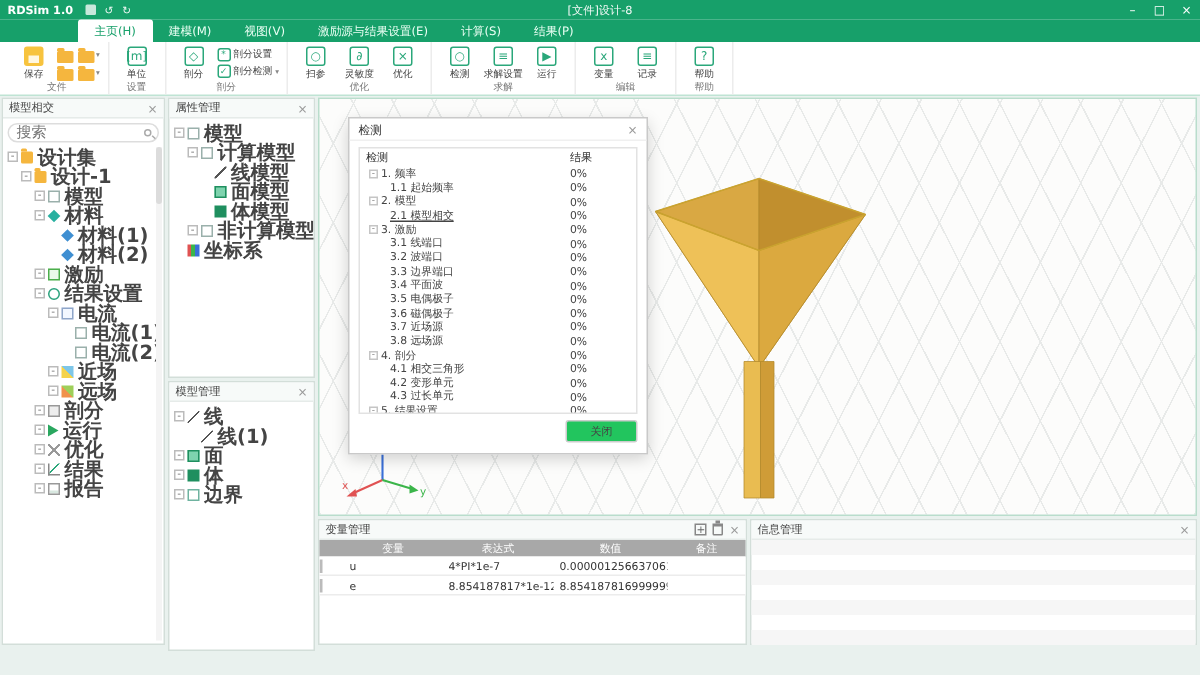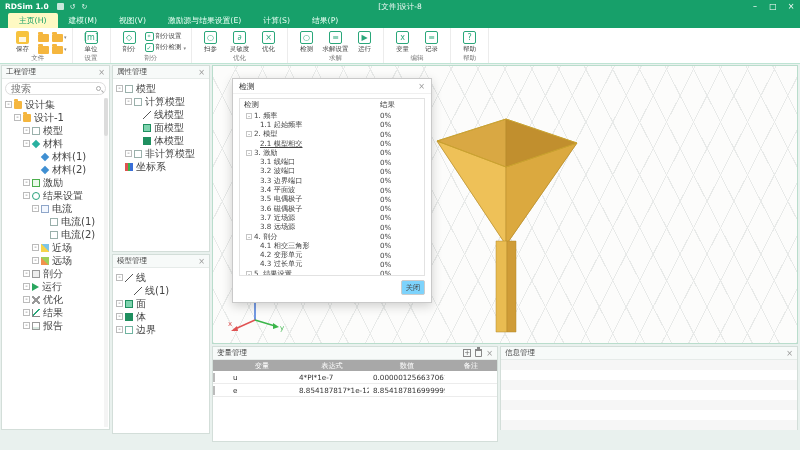--- a/index.html
+++ b/index.html
@@ -11,21 +11,21 @@
   .titlebar .appname{font-weight:bold;font-size:7.5px;margin-left:5px;}
   .tb-ic{margin-left:6px;font-size:7px;opacity:.9;}
   .tb-save{width:7px;height:7px;background:#e8f5ef;border-radius:1px;margin-left:8px;opacity:.85;}
   .doc-title{position:absolute;left:0;right:0;text-align:center;font-size:7.5px;opacity:.95;pointer-events:none;}
   .win-ctrls{margin-left:auto;display:flex;gap:0;z-index:2;}
   .win-ctrls span{width:18px;text-align:center;font-size:8px;cursor:default;}
 
   
   .tabbar{position:absolute;left:0;top:13px;width:800px;height:15px;background:#17a06a;display:flex;align-items:flex-end;padding-left:8px;}
   .tab{height:15px;line-height:15px;padding:0 11px;color:#eafff4;font-size:7.8px;}
-  .tab.active{background:#fef9c3;color:#17a06a;border-radius:2px 2px 0 0;}
+  .tab.active{background:#ffffff;color:#17a06a;border-radius:2px 2px 0 0;margin-left:44px;}
 
   
   .ribbon{position:absolute;left:0;top:28px;width:800px;height:36px;background:#fff;border-bottom:1px solid #bfe4d4;display:flex;align-items:stretch;padding-left:4px;}
   .rgroup{display:flex;flex-direction:column;border-right:1px solid #ececec;padding:2px 5px 0 5px;}
   .rrow{display:flex;flex:1;align-items:flex-start;gap:2px;}
   .rglabel{text-align:center;font-size:6.5px;color:#777;height:9px;line-height:8px;}
   .rbtn{display:flex;flex-direction:column;align-items:center;width:27px;cursor:default;}
   .rbtn .lbl{font-size:6.5px;color:#444;margin-top:1px;white-space:nowrap;}
   .ric{width:13px;height:13px;border:1px solid #2aa77a;border-radius:2px;color:#2aa77a;font-size:8px;display:flex;align-items:center;justify-content:center;margin-top:1px;background:#fff;}
   .ric.small{width:9px;height:9px;font-size:6px;margin:0;}
@@ -47,21 +47,21 @@
   .search{margin:3px;width:calc(100% - 6px);height:13px;border:1px solid #ddd;border-radius:7px;font-size:10px;padding:0 14px 0 5px;color:#444;outline:none;}
   .searchwrap{position:relative;}
   .mag{position:absolute;right:8px;top:6.5px;width:5px;height:5px;border:1px solid #aaa;border-radius:50%;}
   .mag::after{content:"";position:absolute;left:4px;top:4px;width:3px;height:1px;background:#aaa;transform:rotate(45deg);}
 
   
   .tree{overflow:hidden;}
   .trow{display:flex;align-items:center;height:13px;white-space:nowrap;cursor:default;}
   .texp{width:7px;height:7px;border:1px solid #bbb;color:#777;font-size:7px;line-height:5px;text-align:center;margin-right:2px;flex:none;background:#fff;}
   .tspc{width:9px;flex:none;}
-  .tlabel{font-size:10px;color:#444;}
+  .tlabel{font-size:13px;color:#444;font-weight:bold;}
   .ic{width:8px;height:8px;display:inline-block;margin-right:3px;flex:none;}
   .ic-folder{background:#f5b63e;border-radius:1px;position:relative;}
   .ic-folder::before{content:"";position:absolute;top:-2px;left:0;width:4px;height:2px;background:#f5b63e;border-radius:1px 1px 0 0;}
   .ic-page{border:1px solid #9ab0ab;background:#fff;}
   .ic-material{background:#28b0a0;transform:rotate(45deg) scale(.75);}
   .ic-material-item{background:#3f8fd2;transform:rotate(45deg) scale(.75);}
   .ic-excitation{border:1px solid #4cae4c;background:#eafaea;}
   .ic-result-settings{border:1.5px solid #2aa27c;border-radius:50%;background:#fff;}
   .ic-current{border:1px solid #8fa6c9;background:#f2f7ff;}
   .ic-current-item{border:1px solid #9ab0ab;background:#fff;}
@@ -90,21 +90,21 @@
   .dhead{height:15px;display:flex;align-items:center;padding:0 6px;font-size:7.8px;color:#333;border-bottom:1px solid #f0f0f0;}
   .dhead .x{margin-left:auto;color:#999;font-size:8px;}
   .dbody{margin:4px 6px 0 6px;border:1px solid #e2e2e2;height:178px;overflow:hidden;}
   .chrow{display:flex;height:12px;align-items:center;font-size:7.4px;color:#333;padding:0 4px;}
   .chrow .c2{margin-left:auto;width:40px;}
   .crow{display:flex;align-items:center;height:9.3px;font-size:7.2px;color:#444;padding-right:4px;}
   .crow .clabel{display:flex;align-items:center;white-space:nowrap;}
   .crow .cexp{width:6px;height:6px;border:1px solid #c5c5c5;font-size:6px;line-height:4px;text-align:center;color:#888;margin-right:2px;flex:none;}
   .crow .cres{margin-left:auto;width:40px;flex:none;}
   .dfoot{display:flex;justify-content:flex-end;padding:4px 6px;}
-  .btn-close{width:24px;height:15px;border:1px solid #ccc;border-radius:2px;background:#7dd3fc;font-size:7.3px;color:#444;display:flex;align-items:center;justify-content:center;cursor:default;}
+  .btn-close{width:48px;height:15px;border:1px solid #ccc;border-radius:2px;background:#22c55e;font-size:7.3px;color:#444;display:flex;align-items:center;justify-content:center;cursor:default;}
 
   
   .vtable{font-size:7.2px;}
   .vhr{display:flex;background:#a8a8a8;color:#fff;height:11px;align-items:center;}
   .vhr div{text-align:center;}
   .vc0{width:16px;flex:none;}
   .vc1{width:66px;flex:none;}
   .vc2{width:74px;flex:none;}
   .vc3{width:76px;flex:none;}
   .vc4{flex:1;}
@@ -258,21 +258,21 @@
             <span class="ric">?</span>
             <span class="lbl">帮助</span>
           </div>
         </div>
         <div class="rglabel">帮助</div>
       </div>
     </div>
 
   <div class="panel" style="left:1px;top:65px;width:109px;height:365px;">
     <div class="phead">
-      <span>工程管理</span>
+      <span>模型相交</span>
       <span class="x">×</span>
     </div>
     <div class="searchwrap">
       <input class="search" placeholder="搜索" style="">
       <span class="mag"></span>
     </div>
     <div class="tree" id="project-tree" style="padding-left:3px;">
         <div class="trow" style="padding-left: 0px;">
           <span class="texp">-</span>
           <span class="ic ic-folder"></span>
@@ -599,21 +599,21 @@
             </span>
             <span class="cres">0%</span>
           </div>
         </div>
     </div>
     <div class="dfoot">
       <div class="btn-close">关闭</div>
     </div>
   </div>
 
-  <div class="panel" style="left:212px;top:346px;width:286px;height:96px;">
+  <div class="panel" style="left:212px;top:346px;width:286px;height:84px;">
     <div class="phead">
       <span>变量管理</span>
       <div class="vicons">
         <span class="vic-add">+</span>
         <span class="vic-trash"></span>
         <span class="x" style="margin-left:0;">×</span>
       </div>
     </div>
     <div class="vtable">
       <div class="vhr" id="var-header">

